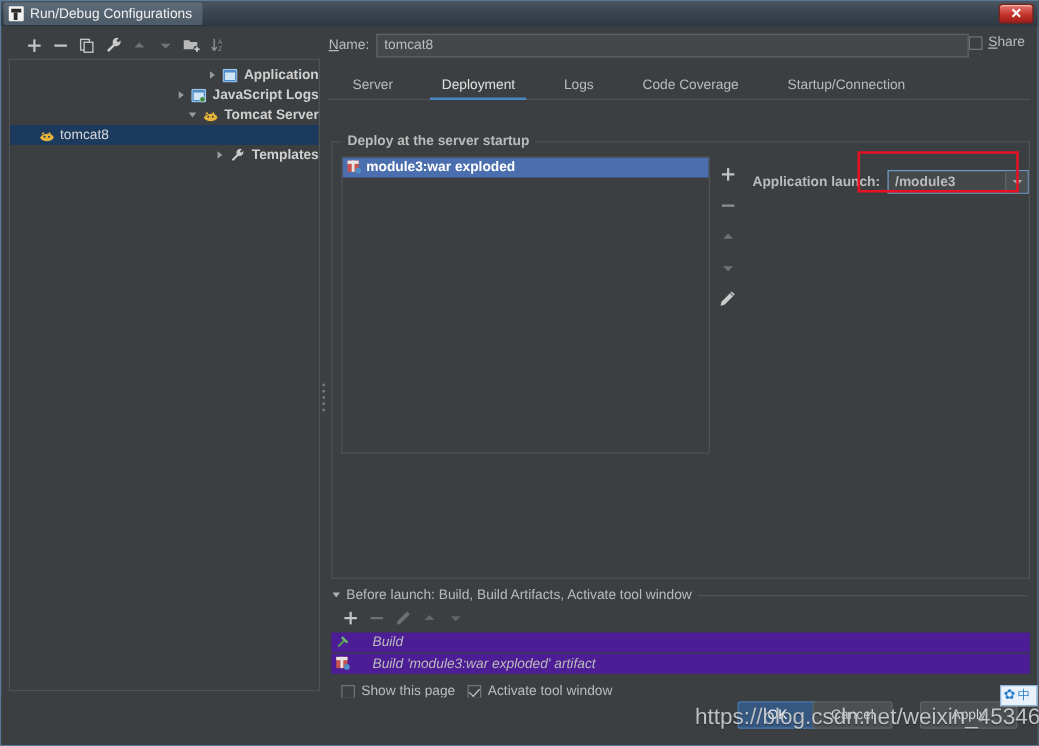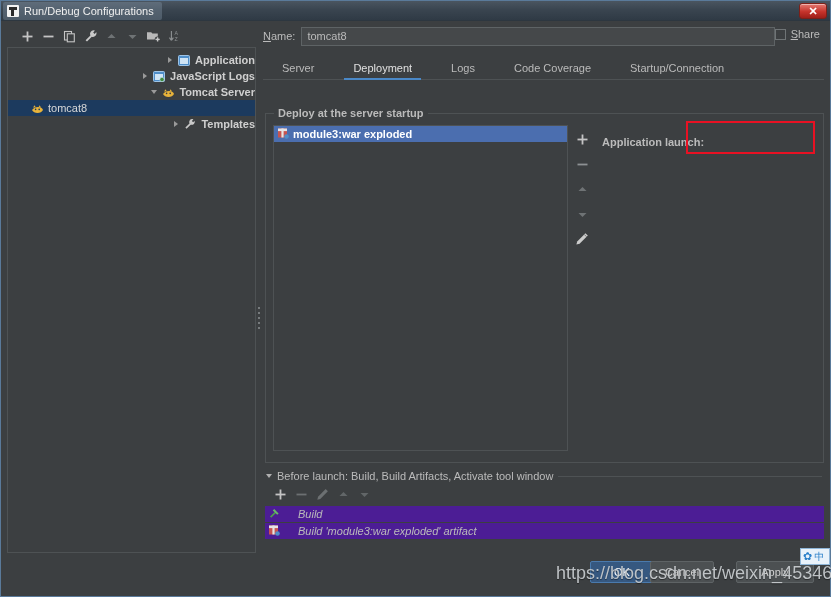--- a/index.html
+++ b/index.html
@@ -296,21 +296,21 @@
     background: #3c3f41;
     padding: 0 4px;
     font-size: 11px;
     color: #bbbbbb;
     white-space: nowrap;
   }
   #deploy-list {
     position: absolute;
     left: 7px; top: 11px;
     width: 295px;
-    height: 326px;
+    height: 238px;
     background: #3c3f41;
     border: 1px solid #4e5254;
     box-sizing: border-box;
     overflow: hidden;
   }
   .deploy-row {
     height: 16px;
     display: flex; align-items: center;
     padding-left: 3px;
     gap: 4px;
@@ -713,20 +713,26 @@
           <div class="sb-btn">
             <svg width="14" height="14" viewBox="0 0 14 14">
               <path d="M10.4 1.2 12.8 3.6 4.6 11.8 1.4 12.6 2.2 9.4z" fill="#cccccc"></path>
               <path d="M9.2 2.4 11.6 4.8" stroke="#6a6a6a" stroke-width=".9"></path>
             </svg>
           </div>
         </div>
 
         <div id="appctx-row">
           <span class="flabel">Application launch:</span>
+          <div id="appctx-combo">
+            <span id="appctx-value">/module3</span>
+            <span id="appctx-arrow">
+                <i class="caret-down"></i>
+              </span>
+          </div>
         </div>
         <div id="redbox"></div>
       </div>
 
       <div id="before-launch">
         <div id="bl-header">
           <i class="twisty-down"></i>
           <span id="bl-title">Before launch: Build, Build Artifacts, Activate tool window</span>
           <span id="bl-line"></span>
         </div>
@@ -776,20 +782,30 @@
                 <rect x="1" y="1.5" width="9" height="9" fill="#c75450"></rect>
                 <rect x="1" y="1.5" width="9" height="2.6" fill="#e5e5e5"></rect>
                 <rect x="4.4" y="1.5" width="2.2" height="9" fill="#e5e5e5"></rect>
                 <circle cx="9.5" cy="9.5" r="2.3" fill="#4f8ec9"></circle>
               </svg>
             </span>
             <span>Build 'module3:war exploded' artifact</span>
           </div>
         </div>
 
+        <div id="bl-checks">
+          <div class="chk-group">
+            <span class="cbox"></span>
+            <span class="flabel">Show this page</span>
+          </div>
+          <div class="chk-group" style="margin-left:4px;">
+            <span class="cbox checked"></span>
+            <span class="flabel">Activate tool window</span>
+          </div>
+        </div>
       </div>
 
     </div>
   </div>
 
   <div id="bottom-bar">
     <div class="dlg-btn" id="btn-ok">OK</div>
     <div class="dlg-btn" id="btn-cancel">Cancel</div>
     <div class="dlg-btn" id="btn-apply">Apply</div>
   </div>

